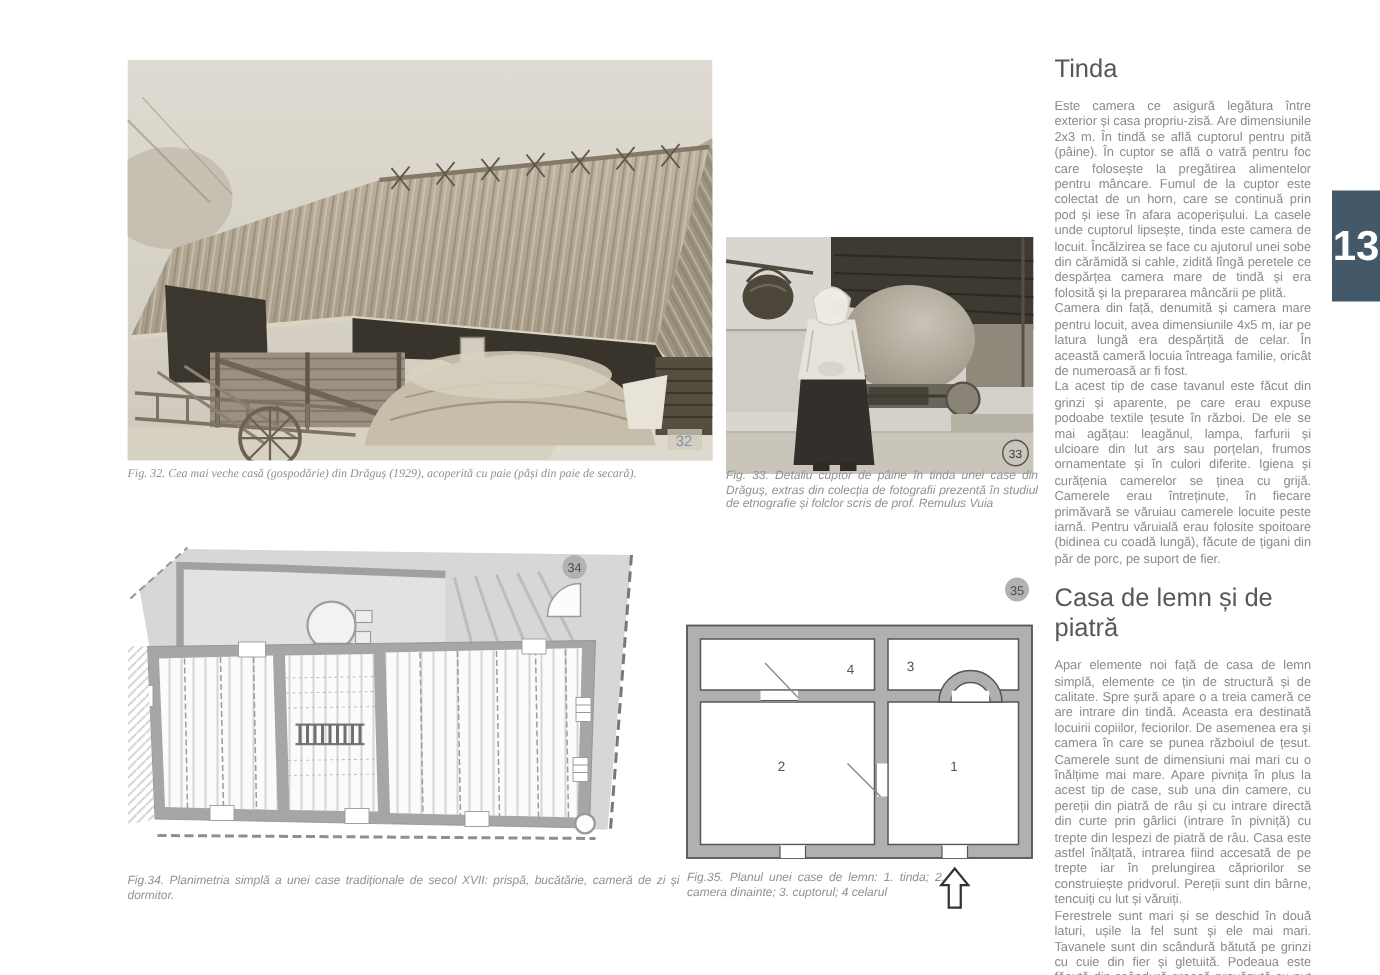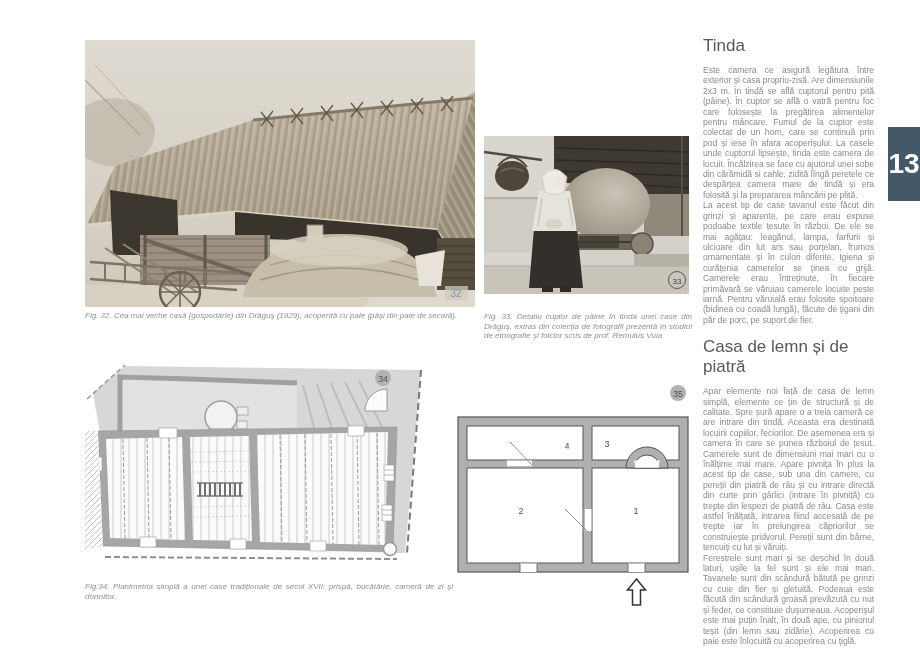--- a/index.html
+++ b/index.html
@@ -125,21 +125,21 @@
           <line x1="75" y1="252" x2="115" y2="252"></line>
         <line x1="81" y1="238" x2="109" y2="266"></line>
           <line x1="109" y1="238" x2="81" y2="266"></line>
       </g>
 
       <rect x="360" y="246" width="23" height="14" fill="#cfc9bb" opacity="0.75"></rect>
       <text x="371" y="257" text-anchor="middle" font-size="10" fill="#7e93a9">32</text>
     </svg>
   </div>
 
-  <div class="abs" style="left:484px;top:136px;width:205px;height:164px;text-decoration:underline;">
+  <div class="abs" style="left:484px;top:158px;width:205px;height:164px;text-decoration:underline;">
     <svg width="205" height="158" viewBox="0 0 205 158">
       <defs>
         <radialGradient id="dome33" cx="0.6" cy="0.35" r="0.8">
           <stop offset="0" stop-color="#c9c4b8"></stop>
             <stop offset="1" stop-color="#948c7d"></stop>
         </radialGradient>
       </defs>
       <rect x="0" y="0" width="205" height="158" fill="#d4d1ca"></rect>
       <rect x="0" y="0" width="75" height="158" fill="#d9d6cf"></rect>
 
@@ -318,27 +318,29 @@
 
       <text x="112" y="66" text-anchor="middle" font-size="9" fill="#555555">4</text>
       <text x="152" y="64" text-anchor="middle" font-size="9" fill="#555555">3</text>
       <text x="66" y="131" text-anchor="middle" font-size="9" fill="#555555">2</text>
       <text x="181" y="131" text-anchor="middle" font-size="9" fill="#555555">1</text>
 
       <path d="M181.5,196 L172.5,207 L177.5,207 L177.5,222 L185.5,222 L185.5,207 L190.5,207 Z" fill="#ffffff" stroke="#333333" stroke-width="1.5"></path>
     </svg>
   </div>
 
-  <div class="abs caption" style="left:85px;top:311px;width:398px;">Fig. 32. Cea mai veche casă (gospodărie) din Drăguș (1929), acoperită cu paie (pâși din paie de secară).</div>
+  <div class="abs caption" style="left:85px;top:311px;width:398px;font-family:Liberation Serif, serif;">Fig. 32. Cea mai veche casă (gospodărie) din Drăguș (1929), acoperită cu paie (pâși din paie de secară).</div>
   <div class="abs caption" style="left:484px;top:312px;width:208px;">Fig. 33. Detaliu cuptor de pâine în tinda unei case din Drăguș, extras din colecția de fotografii prezentă în studiul de etnografie și folclor scris de prof. Remulus Vuia</div>
   <div class="abs caption" style="left:85px;top:582px;width:368px;">Fig.34. Planimetria simplă a unei case tradiționale de secol XVII: prispă, bucătărie, cameră de zi și dormitor.</div>
+  <div class="abs caption" style="left:458px;top:580px;width:172px;">Fig.35. Planul unei case de lemn: 1. tinda; 2. camera dinainte; 3. cuptorul; 4 celarul</div>
 
   <div class="abs" id="col">
     <h3>Tinda</h3>
     <p>Este camera ce asigură legătura între exterior și casa propriu-zisă. Are dimensiunile 2x3 m. În tindă se află cuptorul pentru pită (pâine). În cuptor se află o vatră pentru foc care folosește la pregătirea alimentelor pentru mâncare. Fumul de la cuptor este colectat de un horn, care se continuă prin pod și iese în afara acoperișului. La casele unde cuptorul lipsește, tinda este camera de locuit. Încălzirea se face cu ajutorul unei sobe din cărămidă si cahle, zidită lîngă peretele ce despărțea camera mare de tindă și era folosită și la prepararea mâncării pe plită.</p>
+    <p>Camera din față, denumită și camera mare pentru locuit, avea dimensiunile 4x5 m, iar pe latura lungă era despărțită de celar. În această cameră locuia întreaga familie, oricât de numeroasă ar fi fost.</p>
     <p>La acest tip de case tavanul este făcut din grinzi și aparente, pe care erau expuse podoabe textile țesute în război. De ele se mai agățau: leagănul, lampa, farfurii și ulcioare din lut ars sau porțelan, frumos ornamentate și în culori diferite. Igiena și curățenia camerelor se ținea cu grijă. Camerele erau întreținute, în fiecare primăvară se văruiau camerele locuite peste iarnă. Pentru văruială erau folosite spoitoare (bidinea cu coadă lungă), făcute de țigani din păr de porc, pe suport de fier.</p>
     <h3 class="second">Casa de lemn și de piatră</h3>
     <p>Apar elemente noi față de casa de lemn simplă, elemente ce țin de structură și de calitate. Spre șură apare o a treia cameră ce are intrare din tindă. Aceasta era destinată locuirii copiilor, feciorilor. De asemenea era și camera în care se punea războiul de țesut. Camerele sunt de dimensiuni mai mari cu o înălțime mai mare. Apare pivnița în plus la acest tip de case, sub una din camere, cu pereții din piatră de râu și cu intrare directă din curte prin gârlici (intrare în pivniță) cu trepte din lespezi de piatră de râu. Casa este astfel înălțată, intrarea fiind accesată de pe trepte iar în prelungirea căpriorilor se construiește pridvorul. Pereții sunt din bârne, tencuiți cu lut și văruiți.</p>
     <p>Ferestrele sunt mari și se deschid în două laturi, ușile la fel sunt și ele mai mari. Tavanele sunt din scândură bătută pe grinzi cu cuie din fier și gletuită. Podeaua este făcută din scândură groasă prevăzută cu nut și feder, ce constituie dușumeaua. Acoperișul este mai puțin înalt, în două ape, cu pinionul teșit (din lemn sau zidărie). Acoperirea cu paie este înlocuită cu acoperirea cu țiglă.</p>
   </div>
 
   <div class="abs" id="pagebadge">13</div>
 
 </div>
 

